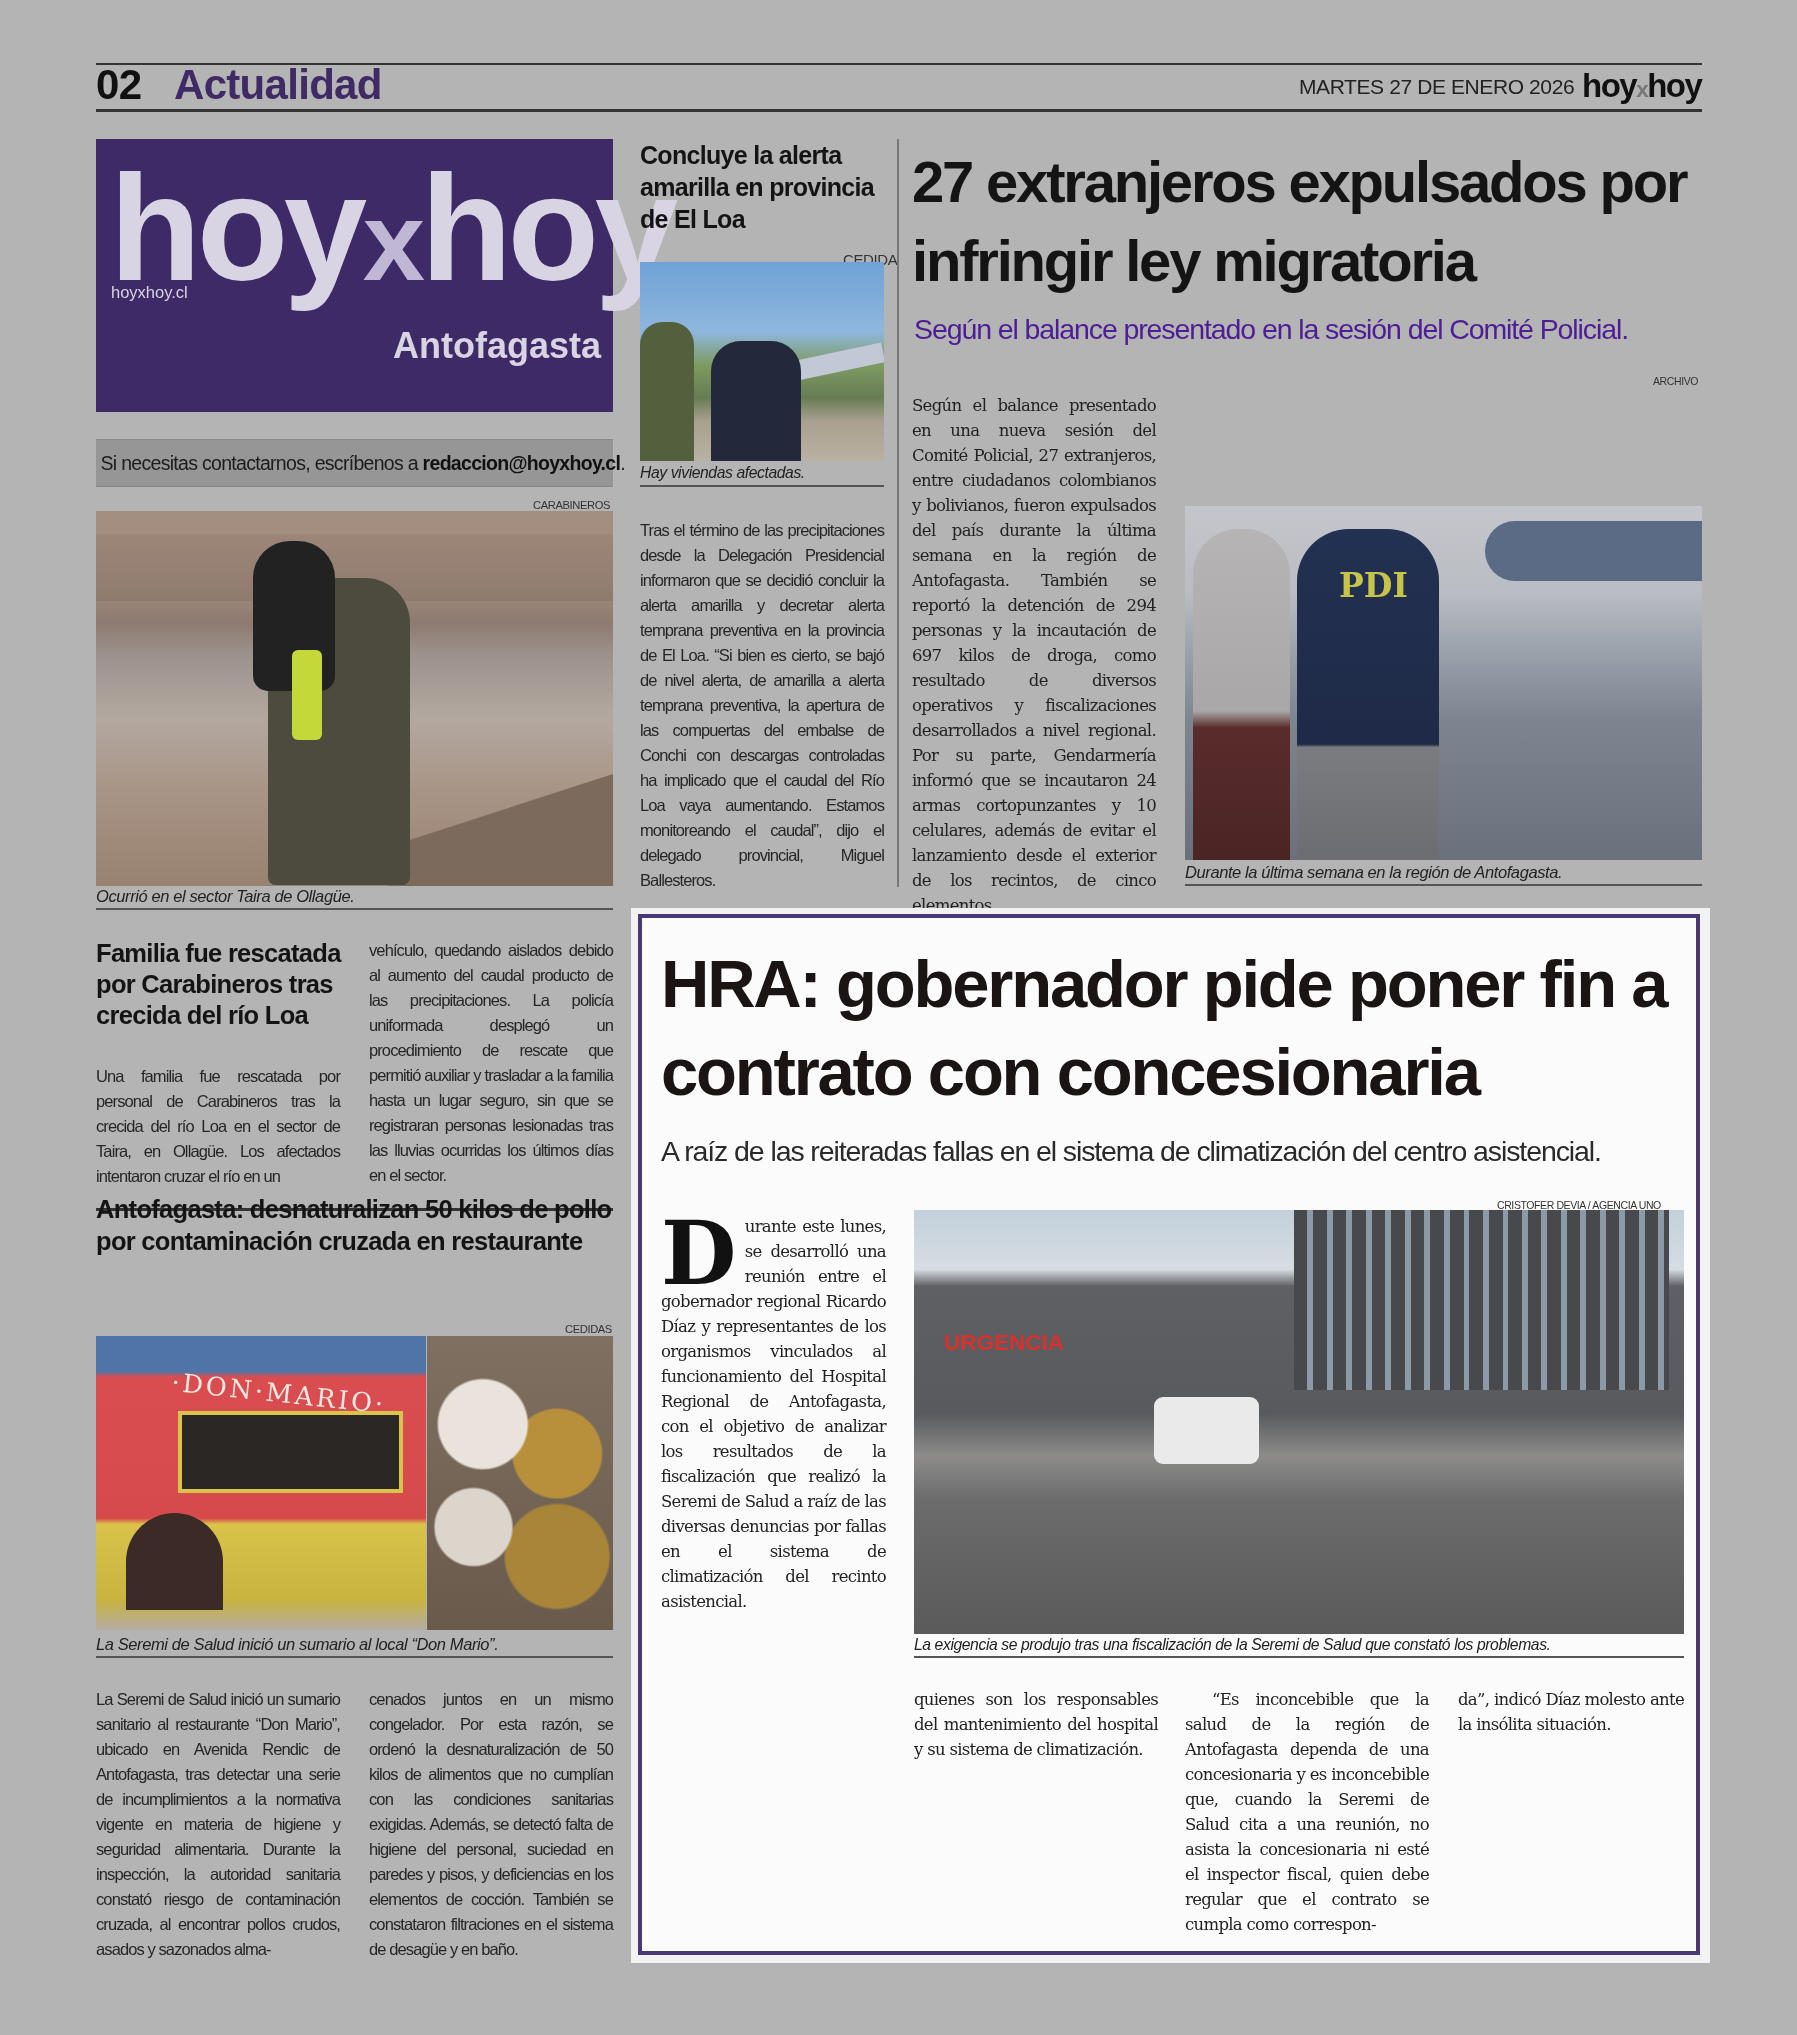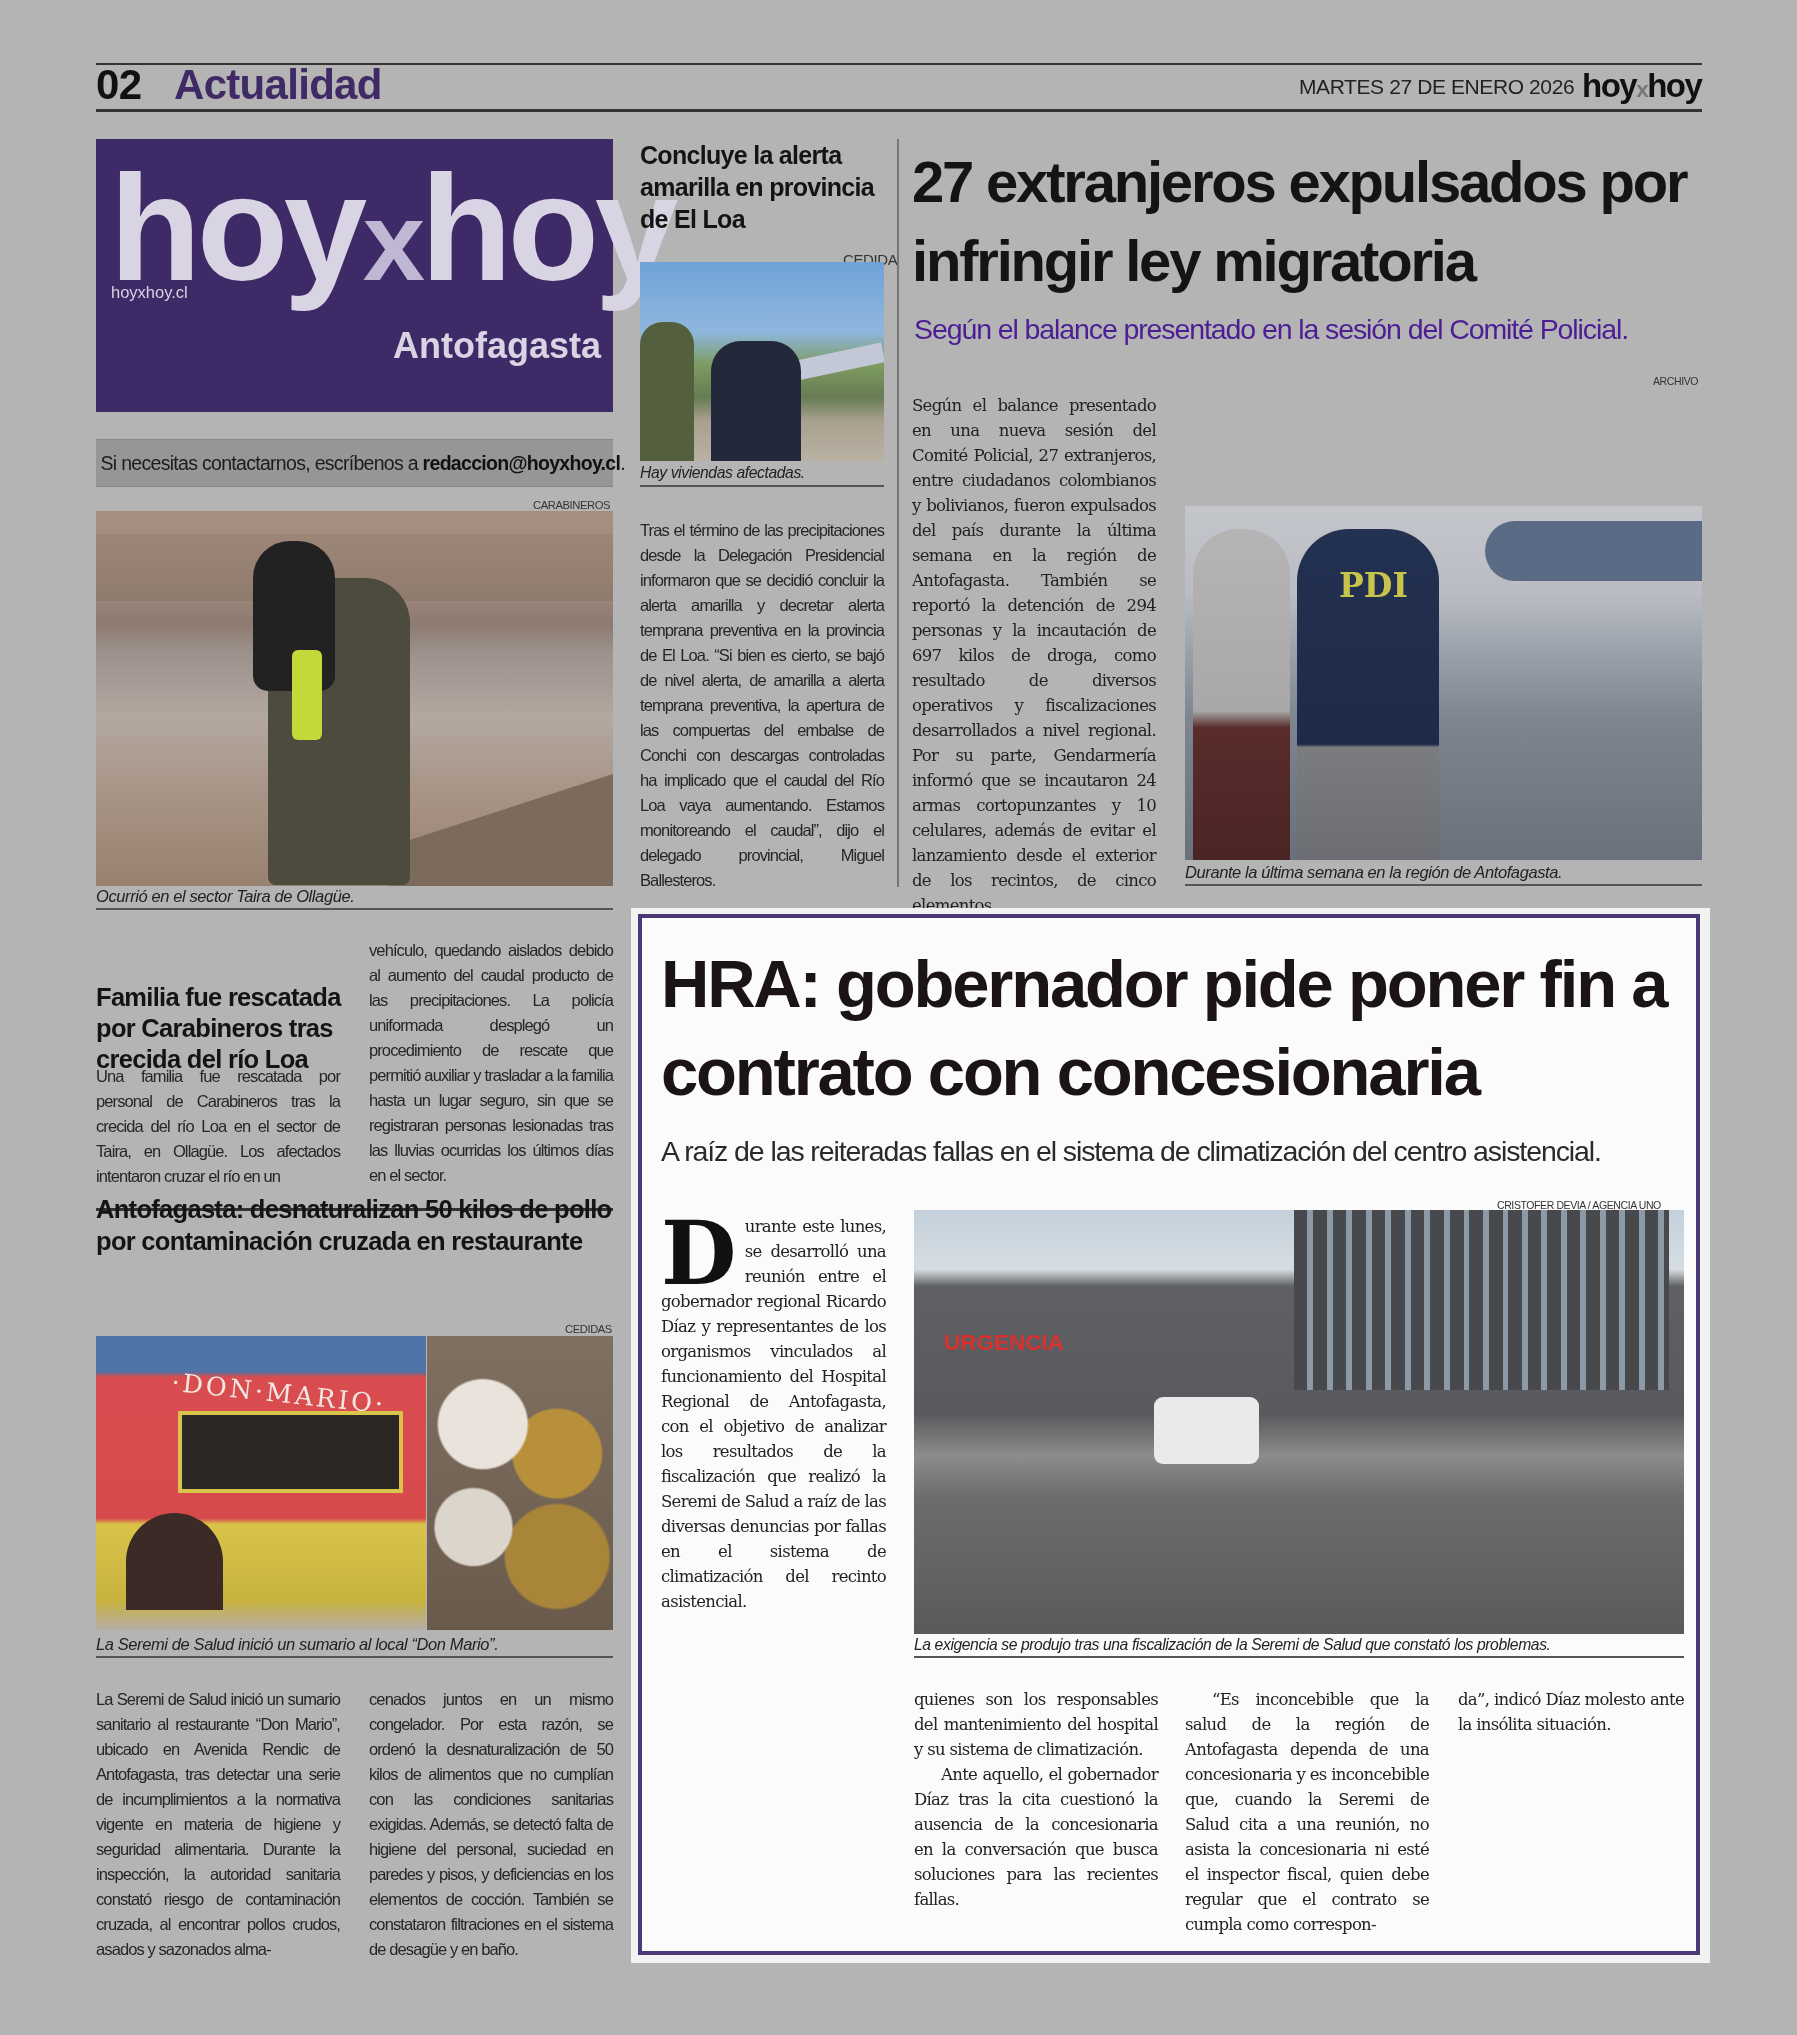--- a/index.html
+++ b/index.html
@@ -104,21 +104,21 @@
 <div class="credit" style="left:533px;top:499px;">CARABINEROS</div>
 <div class="photo" id="photo-rescue">
   <div class="hill"></div>
     <div class="bank"></div>
     <div class="man"></div>
     <div class="child"></div>
     <div class="vest"></div>
 </div>
 <div class="caption" style="left:96px;top:887px;">Ocurrió en el sector Taira de Ollagüe.</div>
 <div class="cap-rule" style="left:96px;top:908px;width:517px;"></div>
-<div class="head cond" style="left:96px;top:938px;width:247px;font-size:25.5px;line-height:31px;margin-top:44px;">Familia fue rescatada por Carabineros tras crecida del río Loa</div>
+<div class="head cond" style="left:96px;top:938px;width:247px;font-size:25.5px;line-height:31px;">Familia fue rescatada por Carabineros tras crecida del río Loa</div>
 <div class="body-cond" style="left:96px;top:1064px;width:244px;">Una familia fue rescatada por personal de Carabineros tras la crecida del río Loa en el sector de Taira, en Ollagüe. Los afectados intentaron cruzar el río en un</div>
 <div class="body-cond" style="left:369px;top:938px;width:244px;">vehículo, quedando aislados debido al aumento del caudal producto de las precipitaciones. La policía uniformada desplegó un procedimiento de rescate que permitió auxiliar y trasladar a la familia hasta un lugar seguro, sin que se registraran personas lesionadas tras las lluvias ocurridas los últimos días en el sector.</div>
 <div class="hline" style="left:96px;top:1208px;width:517px;height:3px;"></div>
 
 <div class="head cond" style="left:96px;top:1193px;width:517px;font-size:25.5px;line-height:32px;">Antofagasta: desnaturalizan 50 kilos de pollo por contaminación cruzada en restaurante</div>
 <div class="credit" style="left:565px;top:1323px;">CEDIDAS</div>
 <div class="photo" id="photo-donmario">
   <div class="win"></div>
     <div class="arch"></div>
   <div class="sign">·DON·MARIO·</div>
@@ -165,21 +165,20 @@
   <div class="car"></div>
 </div>
 <div class="caption" style="left:914px;top:1636px;font-size:15.7px;">La exigencia se produjo tras una fiscalización de la Seremi de Salud que constató los problemas.</div>
 <div class="cap-rule" style="left:914px;top:1656px;width:770px;"></div>
 
 <div class="body-serif" style="left:661px;top:1214px;width:225px;">
   <p><span class="dropcap">D</span><span>urante este lunes, se desarrolló una reunión entre el gobernador regional Ricardo Díaz y representantes de los organismos vinculados al funcionamiento del Hospital Regional de Antofagasta, con el objetivo de analizar los resultados de la fiscalización que realizó la Seremi de Salud a raíz de las diversas denuncias por fallas en el sistema de climatización del recinto asistencial.</span></p>
 </div>
 <div class="body-serif" style="left:914px;top:1687px;width:244px;">
   <p>quienes son los responsables del mantenimiento del hospital y su sistema de climatización.</p>
-  <p class="indent">Ante aquello, el gobernador Díaz tras la cita cuestionó la ausencia de la concesionaria en la conversación que busca soluciones para las recientes fallas.</p>
 </div>
 <div class="body-serif" style="left:1185px;top:1687px;width:244px;">
   <p class="indent">“Es inconcebible que la salud de la región de Antofagasta dependa de una concesionaria y es inconcebible que, cuando la Seremi de Salud cita a una reunión, no asista la concesionaria ni esté el inspector fiscal, quien debe regular que el contrato se cumpla como correspon-</p>
 </div>
 <div class="body-serif" style="left:1458px;top:1687px;width:226px;">
   <p>da”, indicó Díaz molesto ante la insólita situación.</p>
 </div>
 
 
 </body></html>

